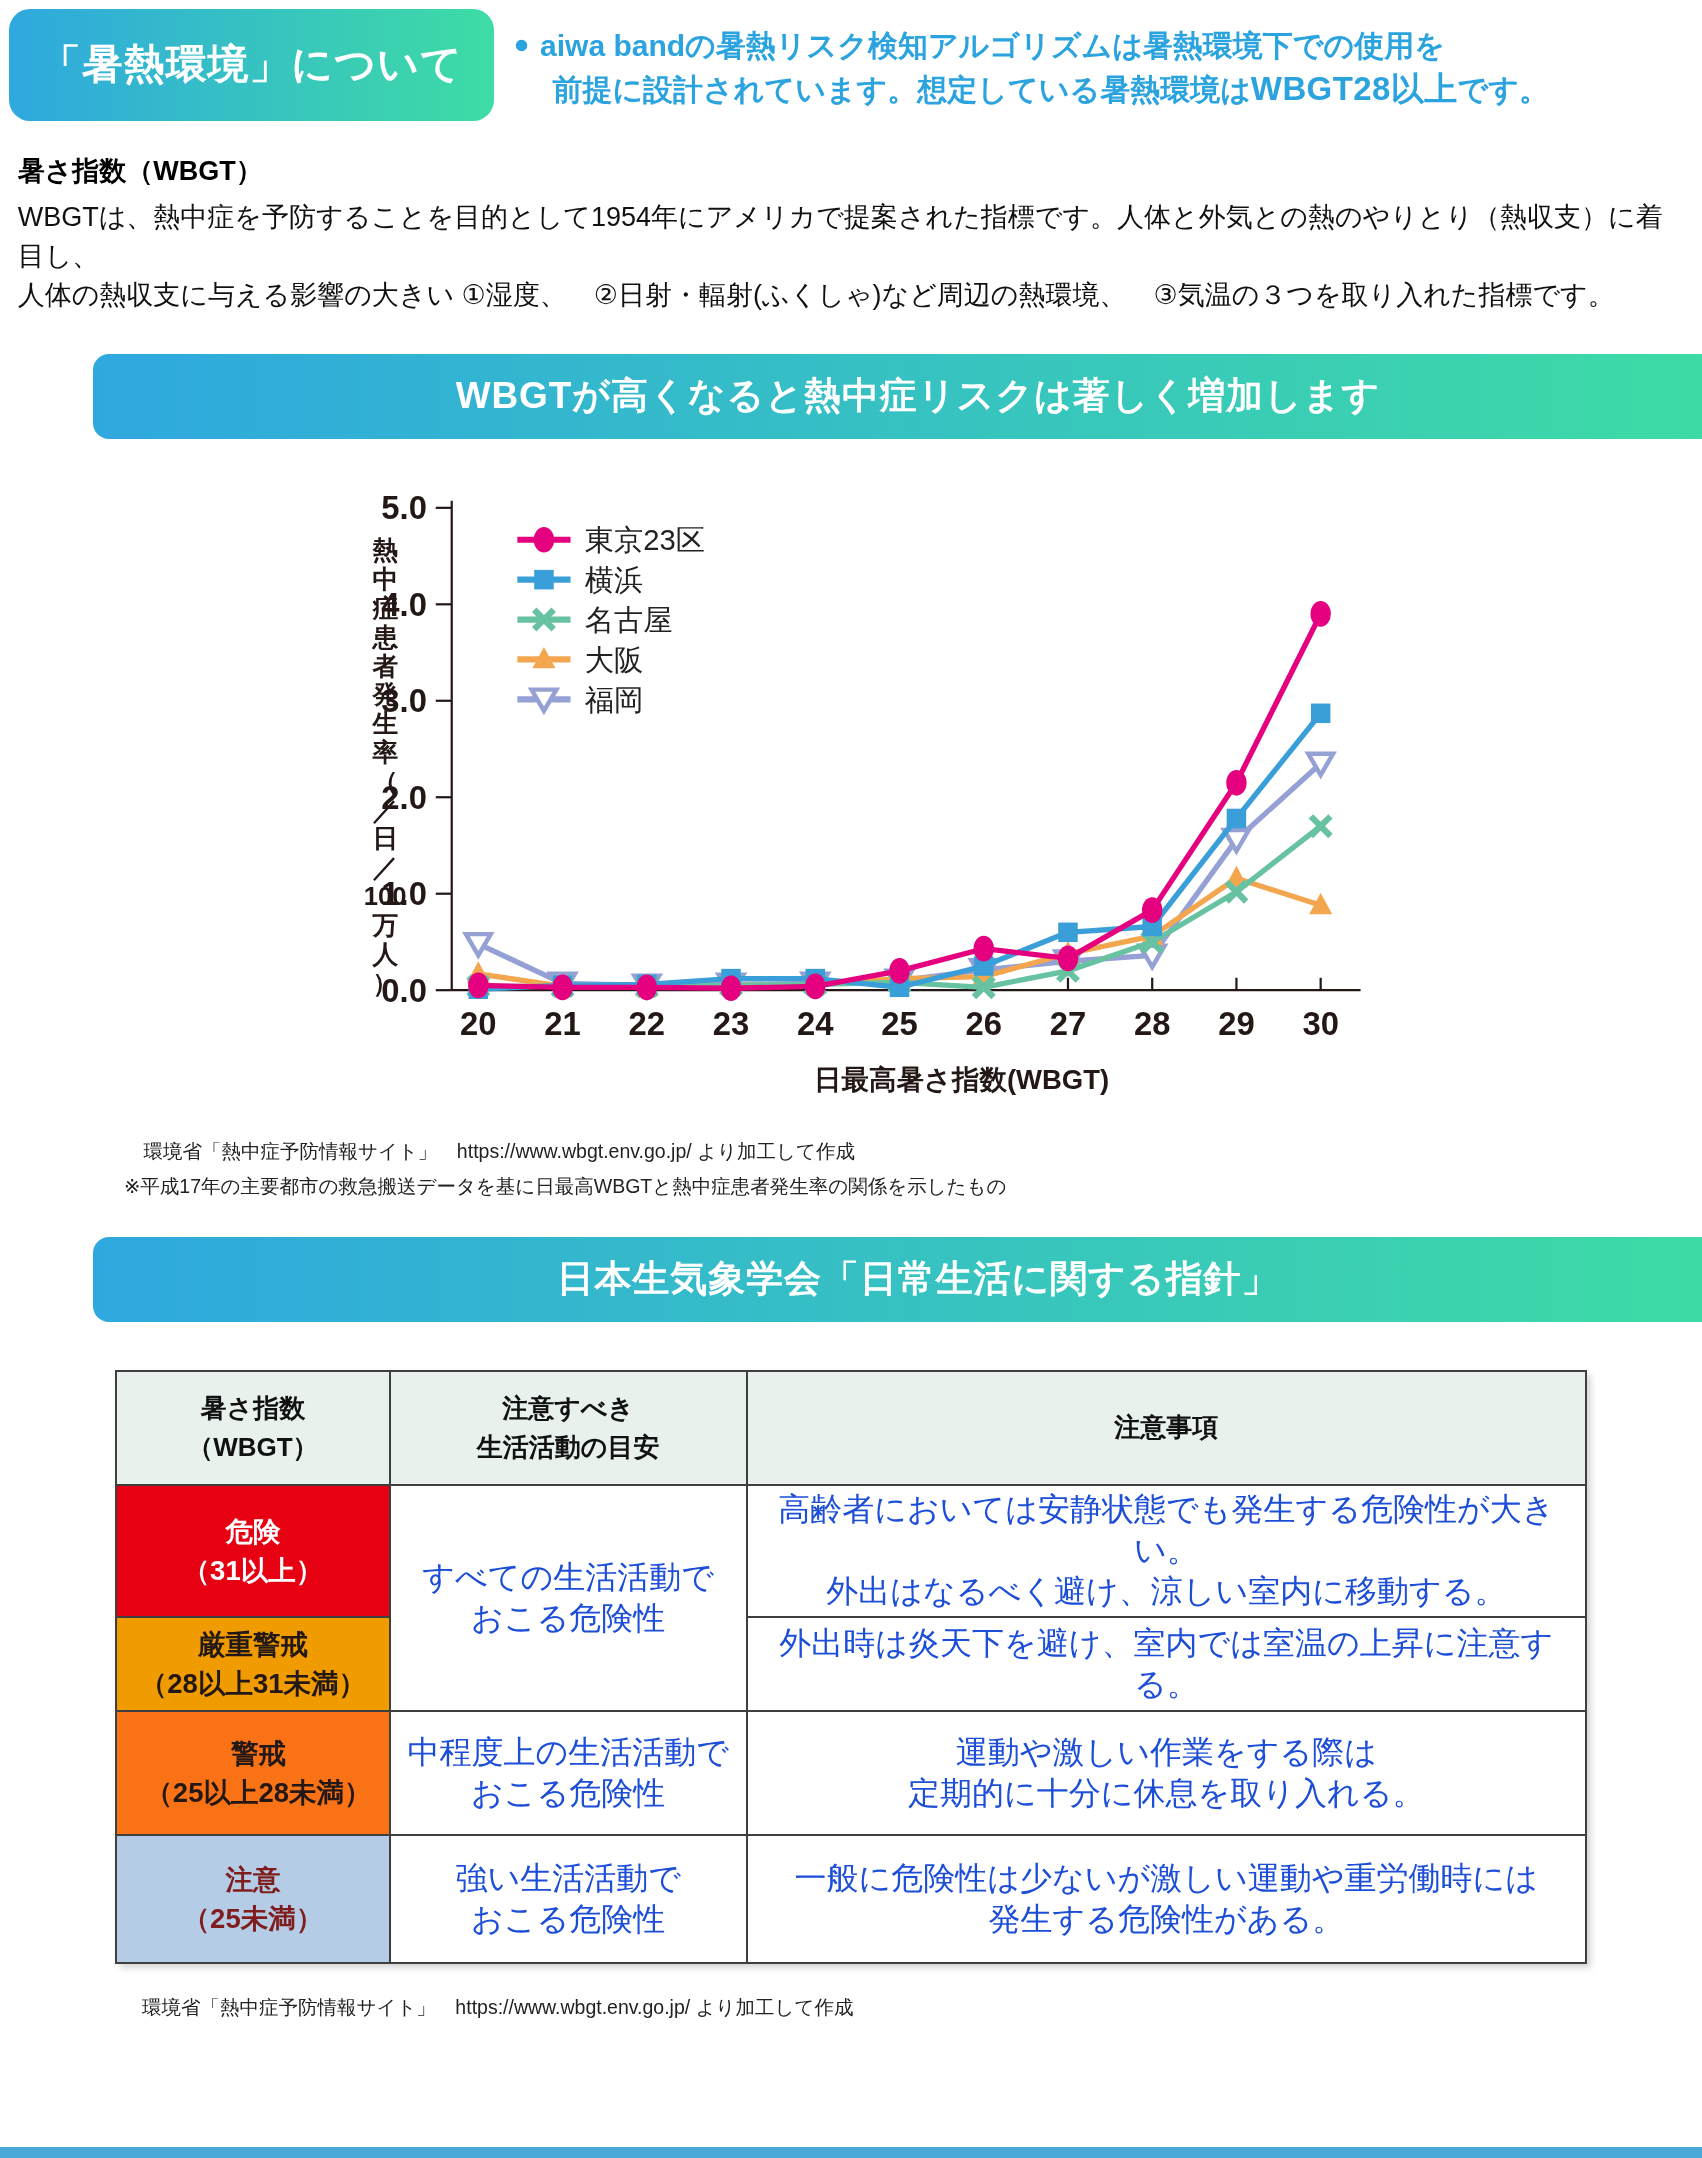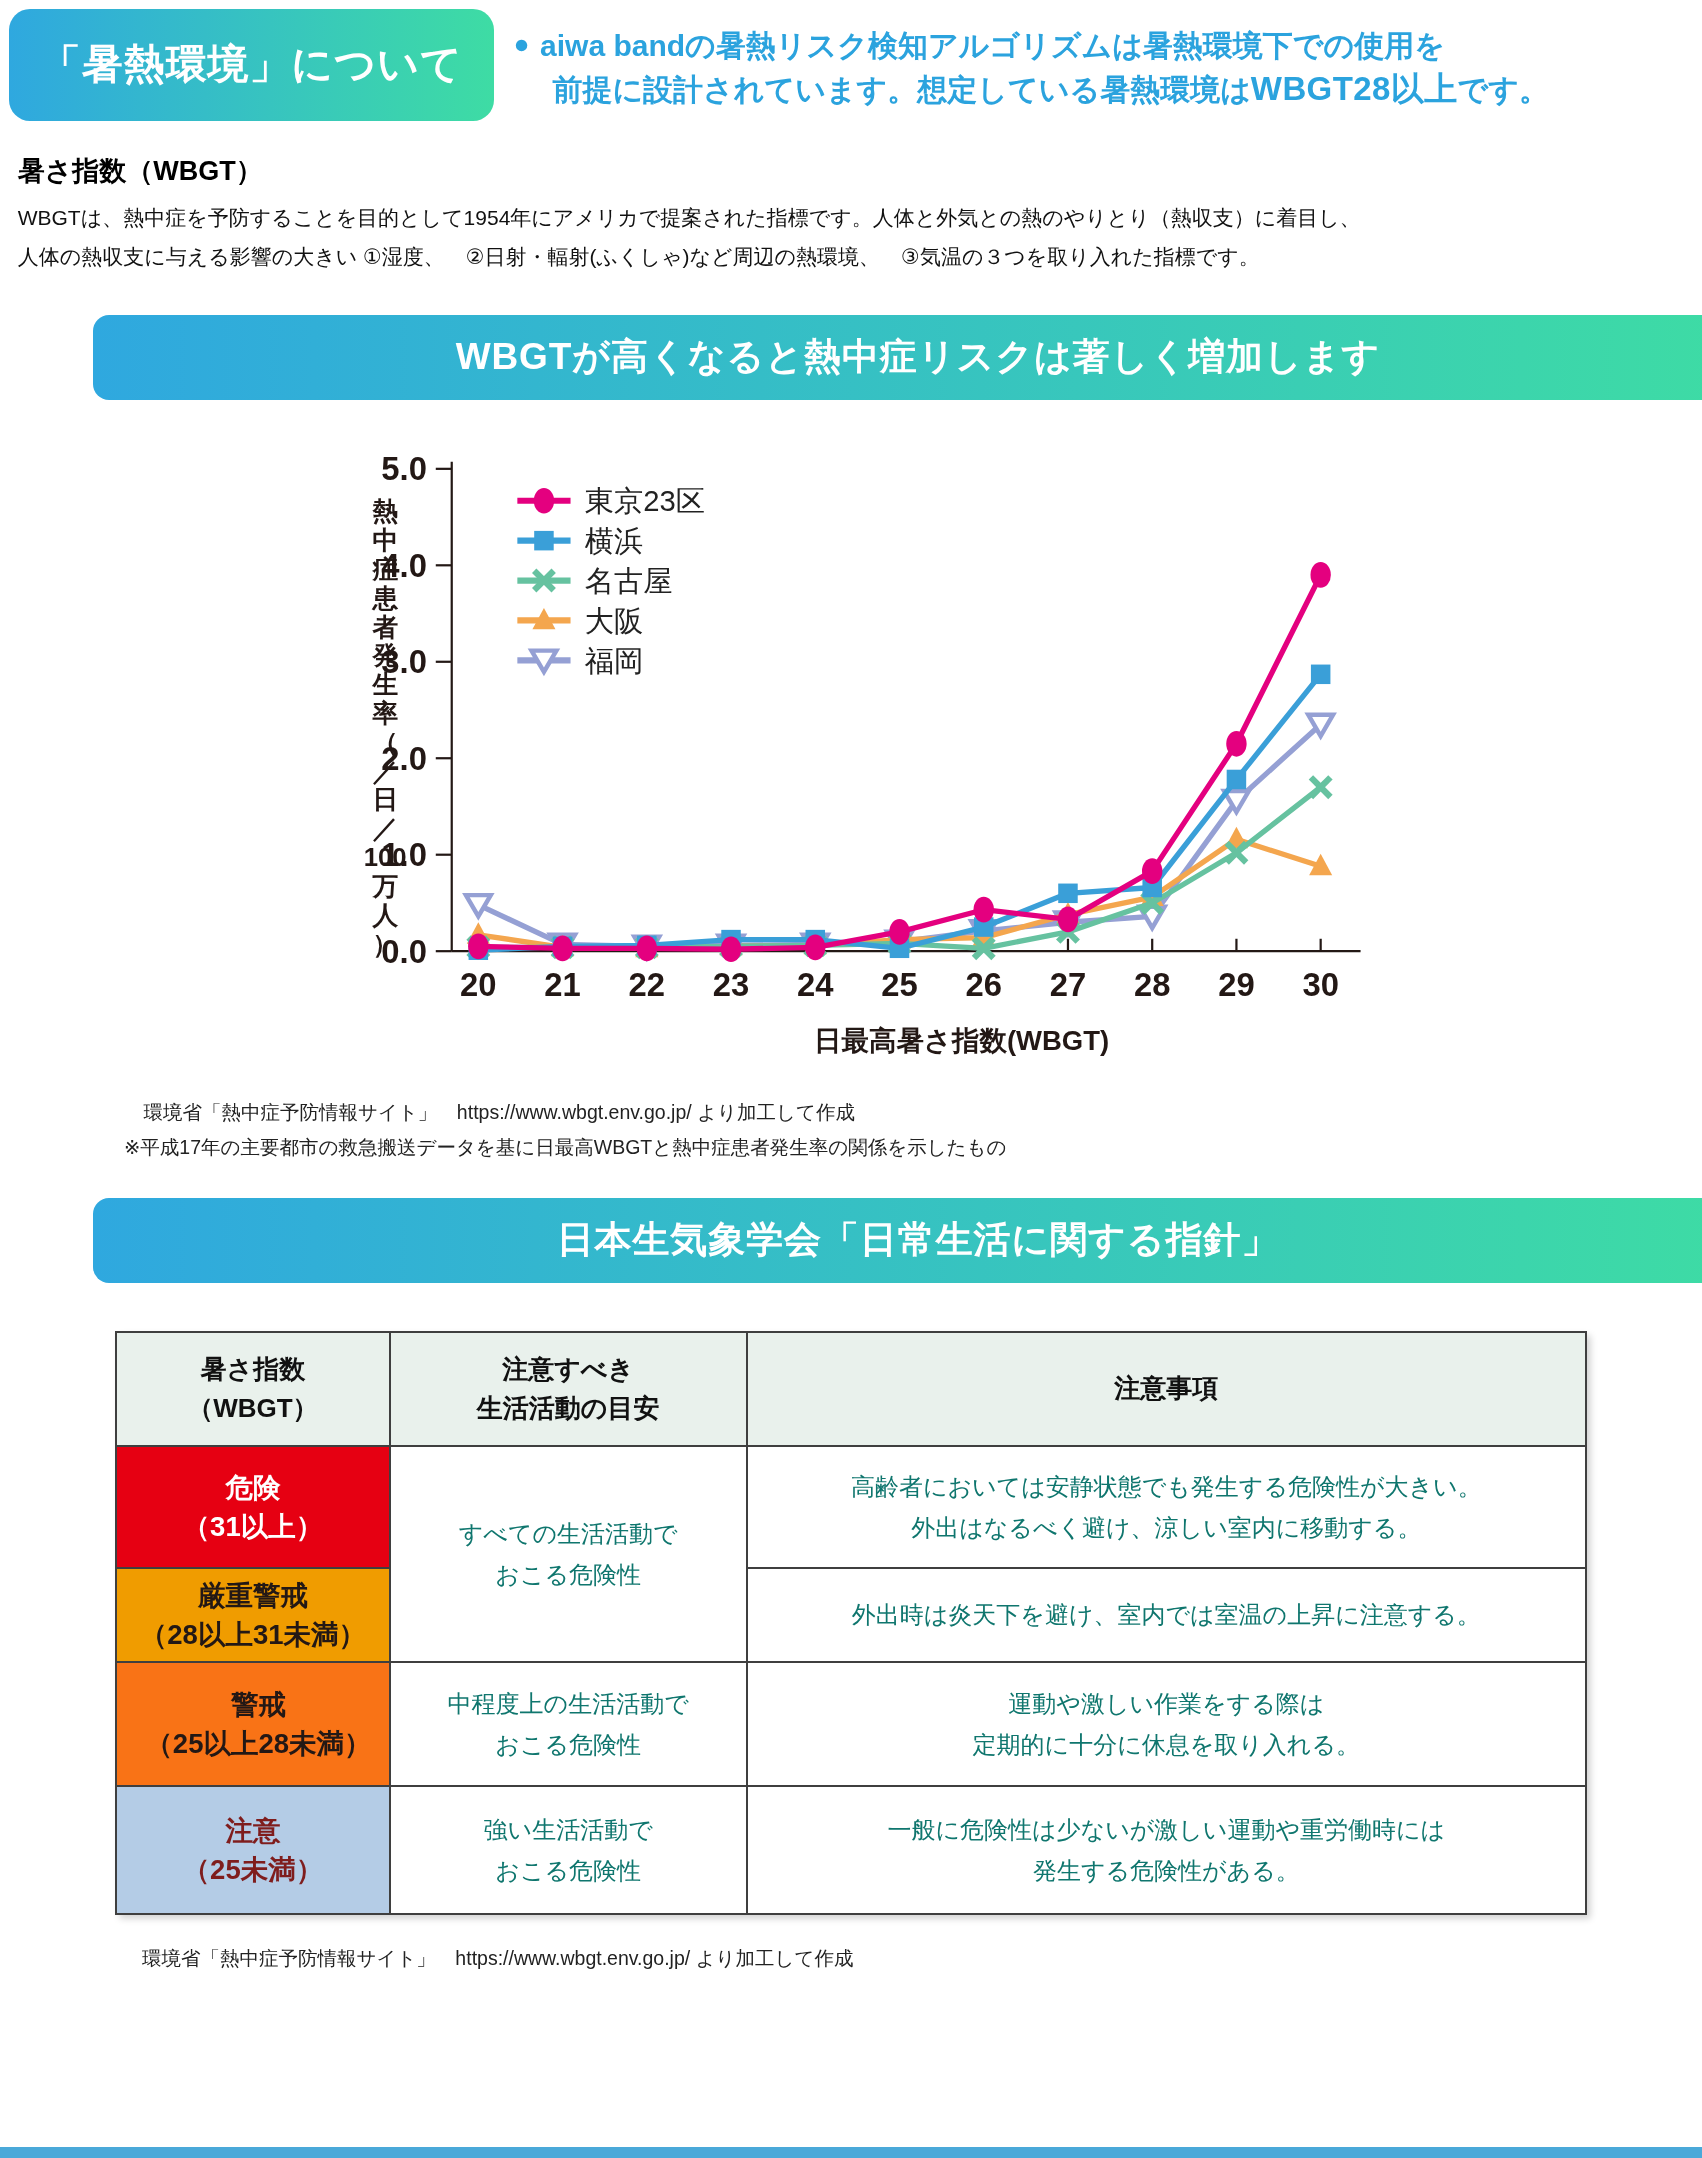--- a/index.html
+++ b/index.html
@@ -15,21 +15,21 @@
   .title-box span{color:#fff;font-size:41px;font-weight:bold;letter-spacing:0.9px;}
   .intro{margin-left:19.5px;padding-top:14px;color:#2ba3de;font-weight:bold;
          font-size:30px;line-height:43px;}
   .intro .bullet{font-size:26.6px;margin-right:10.6px;vertical-align:2.7px;}
   .intro-line2{padding-left:39px;}
   .intro-bold{font-size:33px;font-weight:900;letter-spacing:0.4px;}
 
   
   .sec1{padding:0 17.7px;}
   .sec1 h2{margin:32px 0 8.9px 0;font-size:27px;font-weight:bold;color:#000;}
-  .sec1 p{margin:0;font-size:21px;line-height:39px;color:#111;white-space:pre-line;}
+  .sec1 p{margin:0;font-size:27px;line-height:39px;color:#111;white-space:pre-line;}
 
   
   .banner{width:1650px;height:85px;margin-left:93px;border-radius:16px;
           background:linear-gradient(90deg,#2fa8df,#3edca4);
           display:flex;align-items:center;justify-content:center;}
   .banner span{color:#fff;font-size:37px;font-weight:bold;letter-spacing:0.9px;}
   .banner1{margin-top:39px;}
   .banner2{margin-top:33px;}
 
   
@@ -42,21 +42,21 @@
   
   .wbgt-table{margin:48px 0 0 115px;border-collapse:collapse;width:1472px;
               box-shadow:3.5px 4.4px 7px rgba(0,0,0,0.18);}
   .wbgt-table td,.wbgt-table th{border:2.2px solid #3f3f3f;vertical-align:middle;
               text-align:center;white-space:pre-line;padding:3.5px 8.9px;}
   .wbgt-table th{background:#e9f1ec;font-size:26px;font-weight:bold;color:#111;
               height:105px;line-height:39px;}
   .col-level{width:254px;}
   .col-activity{width:337px;}
   .level-cell{font-size:27.5px;font-weight:bold;line-height:39px;}
-  .body-cell{font-size:24px;line-height:41px;color:#0f766e;background:#fff;}
+  .body-cell{font-size:32px;line-height:41px;color:#1d4ed8;background:#fff;}
   .thin-top{border-top:1.8px solid #8a8a8a !important;}
   .r1{height:122px;} .r2{height:94px;} .r3{height:124px;} .r4{height:128px;}
 
   .table-note{margin:30px 0 0 142px;font-size:19.5px;color:#222;}
 
   
   .footer-bar{position:absolute;left:0;bottom:0;width:1702px;height:10.6px;}
 </style>
 </head>
 <body>

